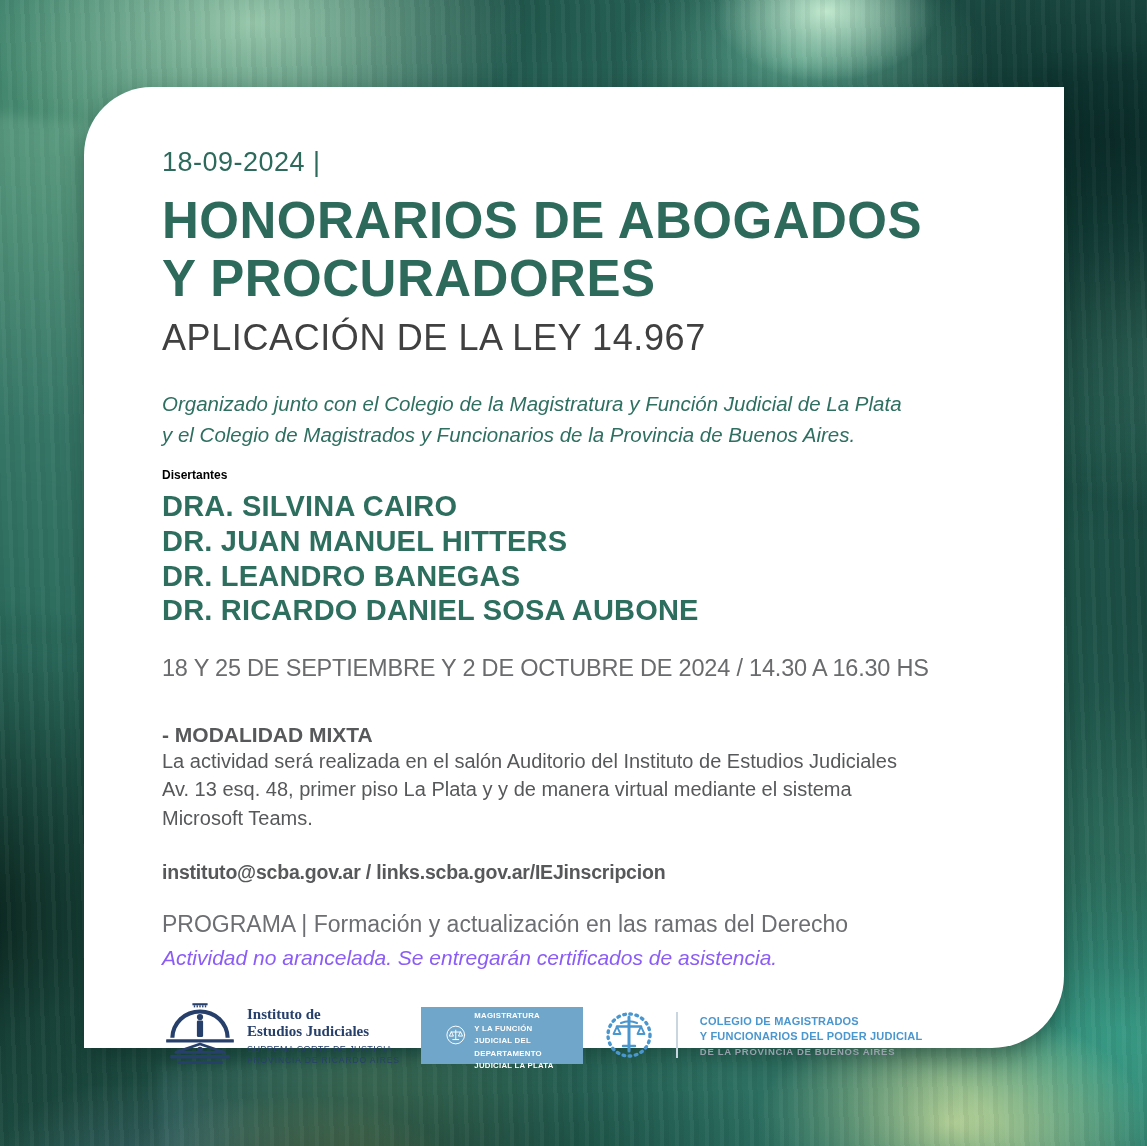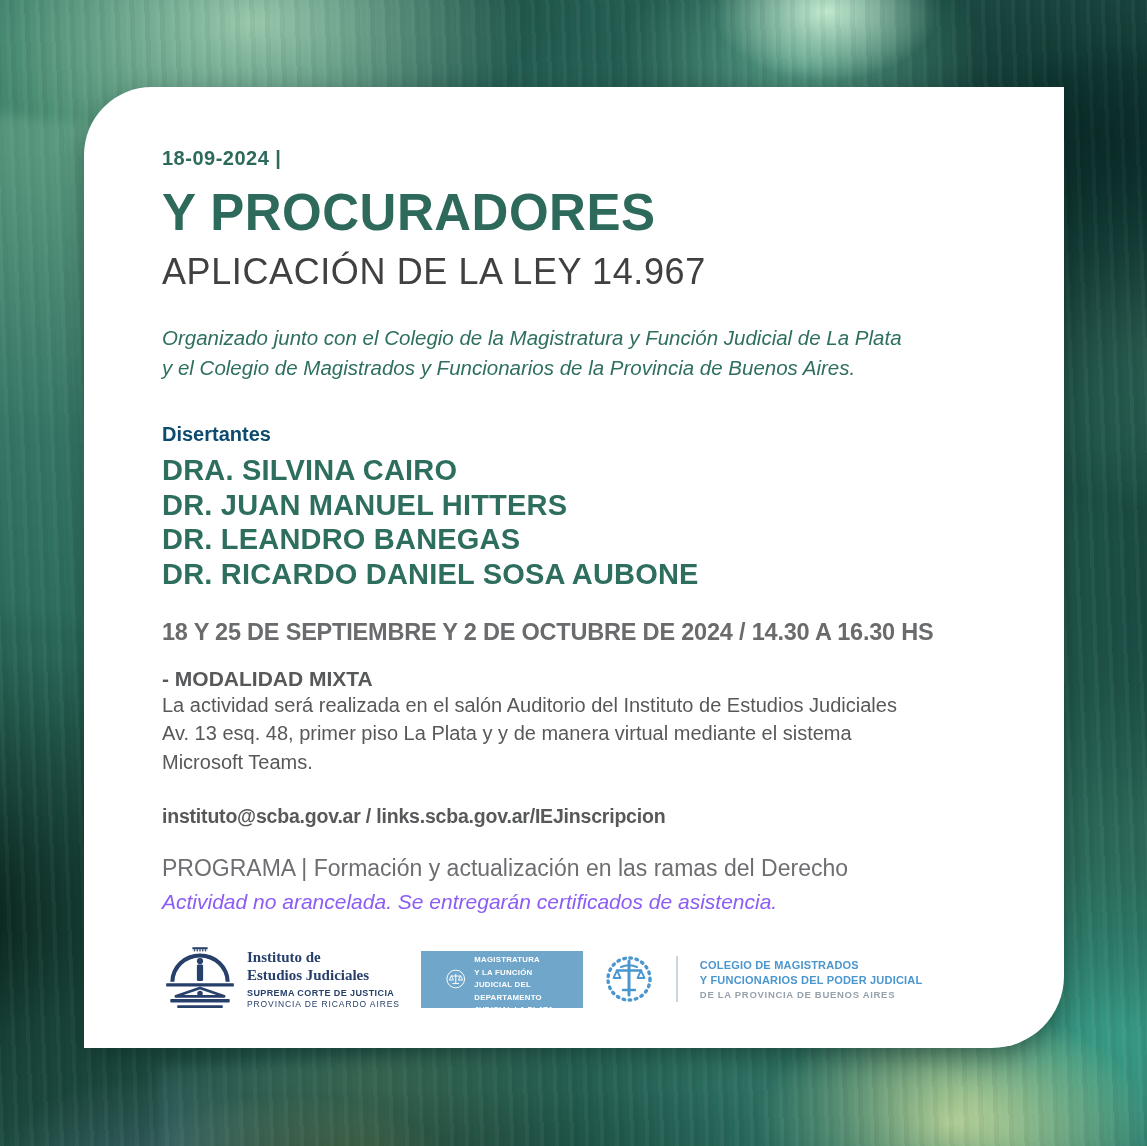--- a/index.html
+++ b/index.html
@@ -43,57 +43,57 @@
     left: 84px; top: 87px;
     width: 980px; height: 961px;
     box-sizing: border-box;
     background: #ffffff;
     border-radius: 68px 0 72px 0;
     box-shadow: 0 10px 28px -4px rgba(8, 30, 25, .5);
     padding: 60px 78px 0 78px;
   }
 
   .date-label {
-    font-size: 20px; font-weight: 700; letter-spacing: .5px;
+    font-size: 27px; font-weight: 400; letter-spacing: .5px;
     color: #2d6a5b;
   }
   .title {
     margin-top: 14px;
     font-size: 51px; font-weight: 800; letter-spacing: .5px;
     line-height: 1.14;
     color: #2d6a5b;
   }
   .subtitle {
     margin-top: 9px;
     font-size: 36px; font-weight: 400; letter-spacing: .6px;
     color: #404040;
   }
   .organizer {
     margin-top: 30px;
     font-style: italic;
     font-size: 20.5px; line-height: 1.48;
     color: #2e6f60;
   }
   .speakers-heading {
-    margin-top: 39px;
-    font-size: 20px; font-weight: 800;
-    color: #0c4a6e;
+    margin-top: 18px;
+    font-size: 12px; font-weight: 800;
+    color: #000000;
   }
   .speakers {
     margin-top: 7px;
     font-size: 29px; font-weight: 800; letter-spacing: .2px;
     line-height: 1.2;
     color: #2e6e5f;
   }
   .schedule {
     margin-top: 27px;
-    font-size: 23.5px; font-weight: 700; letter-spacing: -0.2px;
+    font-size: 23.5px; font-weight: 400; letter-spacing: -0.2px;
     color: #6a6b6d;
   }
-  .section { margin-top: 21px; color: #57585a; }
+  .section { margin-top: 41px; color: #57585a; }
   .section.info { margin-top: 29px; }
   .section-heading { font-size: 21px; font-weight: 800; }
   .section-body { font-size: 20px; line-height: 1.42; white-space: nowrap; }
   .contact { font-size: 19.5px; font-weight: 800; letter-spacing: -0.2px; margin-top: 3px; }
   .program {
     margin-top: 27px;
     font-size: 23px; color: #6d6e71;
   }
   .note {
     margin-top: 8px;
@@ -102,21 +102,21 @@
 
   .logos {
     margin-top: 33px;
     display: flex; align-items: center; gap: 21px;
   }
   .logo-iej { display: flex; align-items: center; gap: 9px; color: #27406b; }
   .iej-name {
     font-family: "Liberation Serif", serif;
     font-weight: bold; font-size: 15px; line-height: 1.15;
   }
-  .iej-sub1 { font-size: 9px; font-weight: bold; letter-spacing: .4px; margin-top: 4px; }
+  .iej-sub1 { font-size: 9px; font-weight: normal; letter-spacing: .4px; margin-top: 4px; }
   .iej-sub2 { font-size: 8.5px; letter-spacing: .9px; margin-top: 1px; }
 
   .logo-mag {
     width: 162px; height: 57px; background: #70a6c9;
     display: flex; align-items: center; gap: 8px;
     padding: 0 24px; box-sizing: border-box;
   }
   .mag-text { color: #ffffff; font-size: 7.8px; font-weight: bold; letter-spacing: .25px; line-height: 1.6; }
 
   .logo-cm { display: flex; align-items: center; gap: 22px; }
@@ -131,20 +131,21 @@
   <div class="brush b1"></div>
   <div class="brush b2"></div>
   <div class="brush b3"></div>
 </div>
 
 <div class="card">
 
   <div class="date-label">18-09-2024 |</div>
 
   <div class="title">
+    <div>HONORARIOS DE ABOGADOS</div>
     <div>Y PROCURADORES</div>
   </div>
 
   <div class="subtitle">APLICACIÓN DE LA LEY 14.967</div>
 
   <div class="organizer">
     <div>Organizado junto con el Colegio de la Magistratura y Función Judicial de La Plata</div>
     <div>y el Colegio de Magistrados y Funcionarios de la Provincia de Buenos Aires.</div>
   </div>
 

